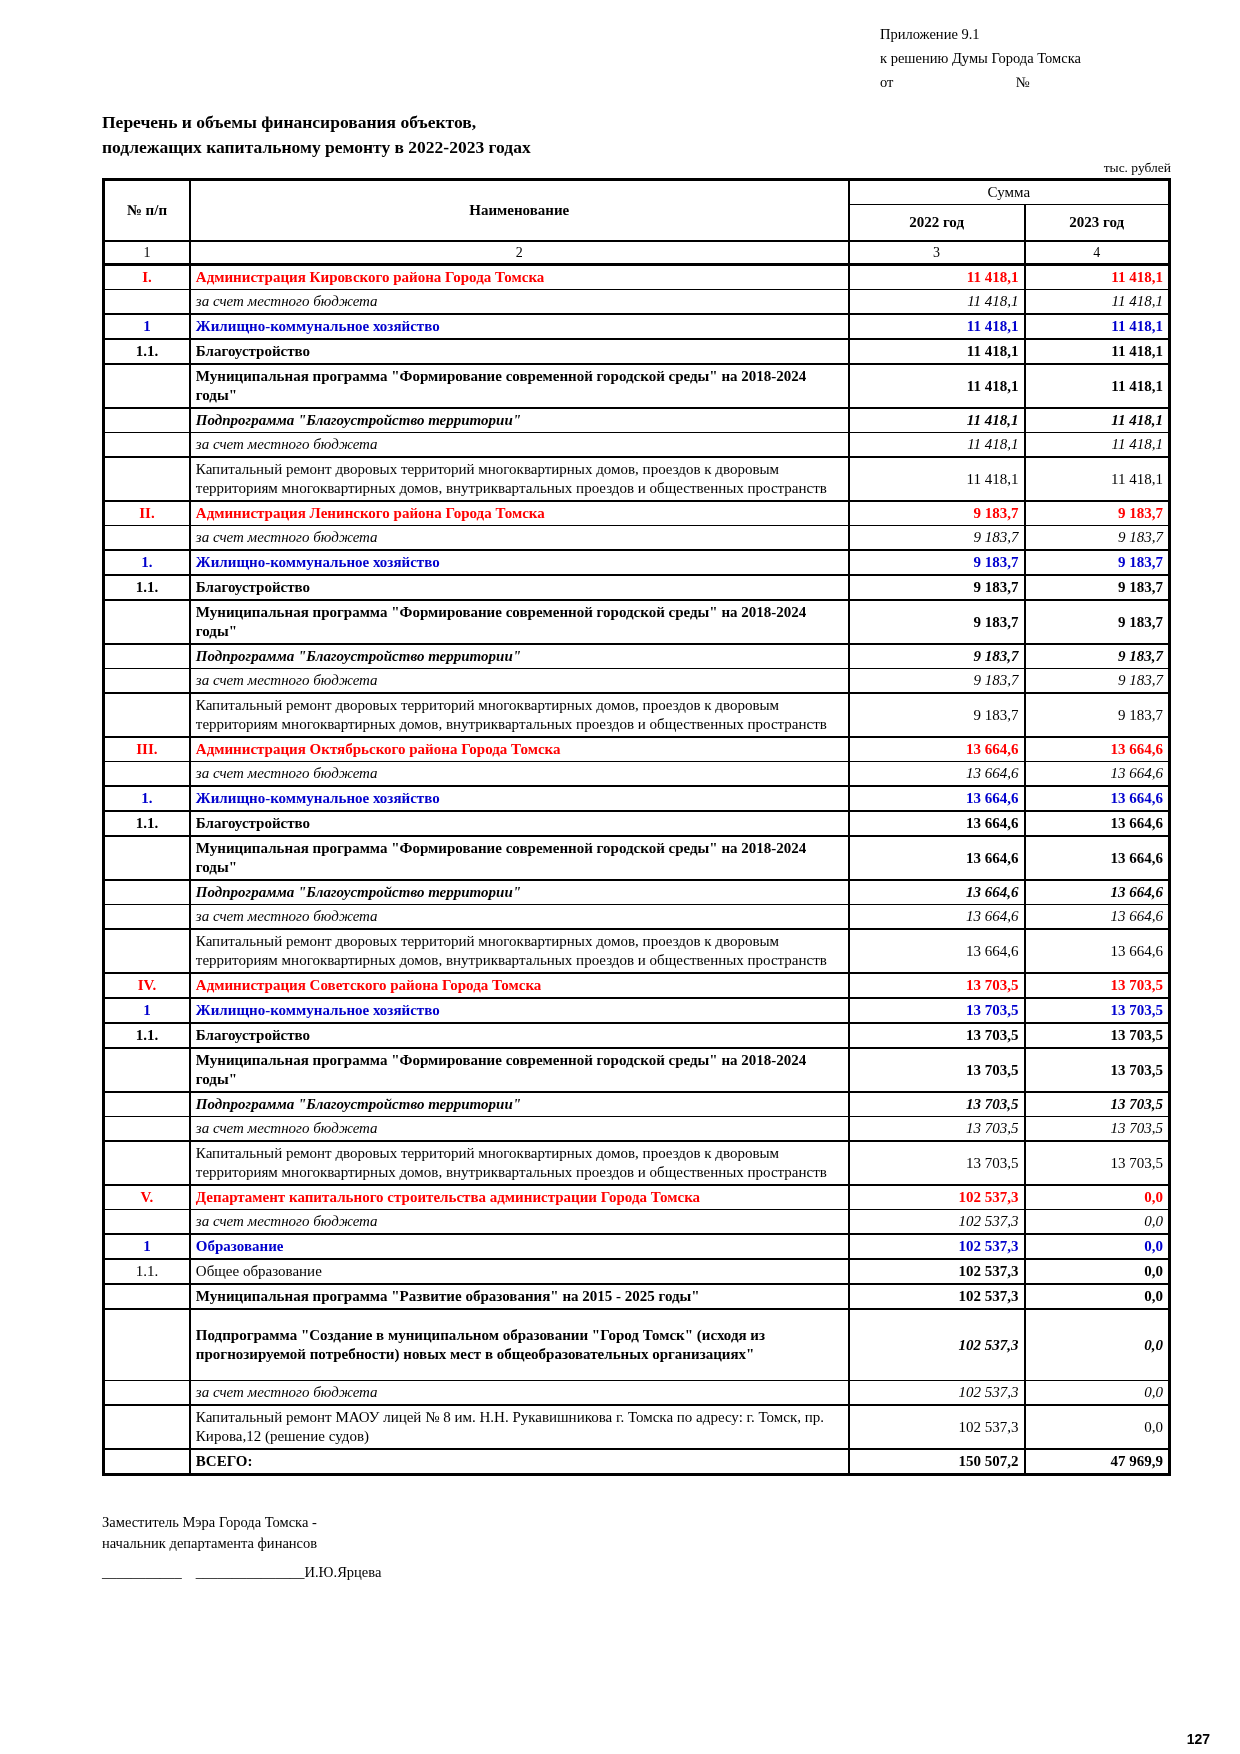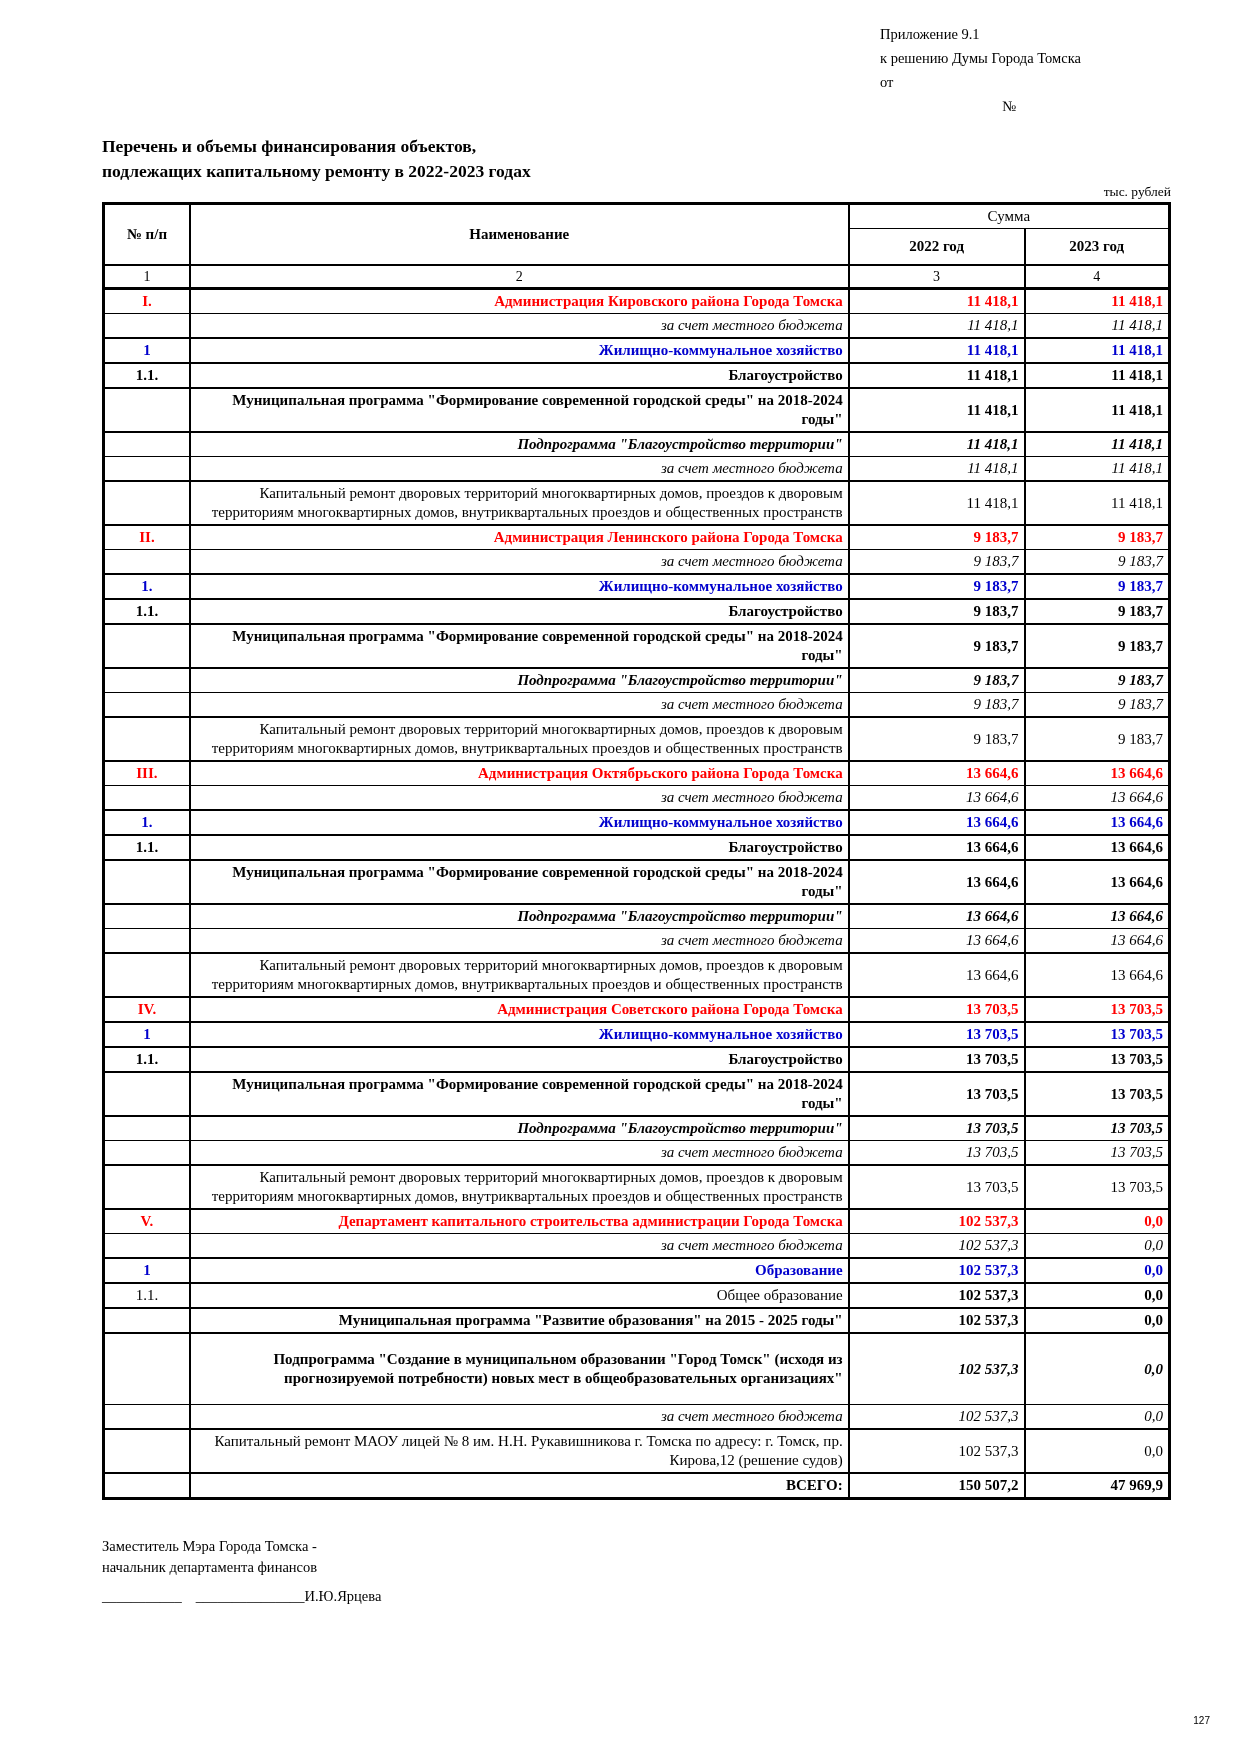--- a/index.html
+++ b/index.html
@@ -4,21 +4,21 @@
 <style>
   * { box-sizing: border-box; }
   html,body { margin:0; padding:0; }
   body {
     width:1240px; height:1754px; background:#ffffff; color:#000;
     font-family:"Liberation Serif", serif; position:relative; overflow:hidden;
   }
   .page { padding:22px 69px 0 102px; }
 
   .appendix { margin-left:778px; font-size:14.5px; line-height:24px; }
-  .appendix .from-line { display:flex;flex-direction:column; }
+  .appendix .from-line { display:flex; }
   .appendix .from-line .no-sign { margin-left:122px; }
 
   .doc-title { font-weight:bold; font-size:17.5px;
     line-height:25px; margin-top:16px; }
 
   .units-note { text-align:right; font-size:13.5px; margin-bottom:2px; }
 
   table.fin { width:100%; border-collapse:collapse; border:3px solid #000;
     font-size:15px; table-layout:fixed; }
   col.c-num  { width:8.1%; }
@@ -30,42 +30,42 @@
     padding:2px 5px; vertical-align:middle; line-height:19px; }
 
   thead th { font-weight:bold; }
   th.h-sum { font-weight:normal; border-top:none; }
   th.h-num, th.h-name { border-top:none; }
   tr.years-row th { border-top:1px solid #000; padding:8px 4px; }
   tr.idx-row td { text-align:center; font-size:14px; padding:1px 4px; }
   tbody tr:first-child td { border-top:3px solid #000; }
 
   td.num { text-align:center; }
-  td.name { text-align:right; }
+  td.name { text-align:left; }
   td.val { text-align:right; }
 
   tr.thin-top td { border-top-width:1px; }
   tr.tall td { padding-top:16px; padding-bottom:16px; }
 
   tr.r-section td { color:var(--section-red,#ff0000); font-weight:bold; }
   tr.r-budget td  { font-style:italic; }
   tr.r-blue td    { color:var(--category-blue,#0000cd); font-weight:bold; }
   tr.r-bold td    { font-weight:bold; }
   tr.r-subprog td { font-weight:bold; font-style:italic; }
   tr.r-plainbold td.val { font-weight:bold; }
   tr.r-create td.name { font-weight:bold; }
   tr.r-create td.val  { font-weight:bold; font-style:italic; }
   tr.r-total td { font-weight:bold; }
 
   .signature { margin-top:36px; font-size:14.5px; line-height:21px; }
   .signature .sign-row { margin-top:8px; }
   .signature .dash-gap { display:inline-block; width:14px; }
 
-  .page-number { position:absolute; right:30px; bottom:28px;
-    font-family:"Liberation Sans", sans-serif; font-weight:normal; font-size:10px; }
+  .page-number { position:absolute; right:30px; bottom:7px;
+    font-family:"Liberation Sans", sans-serif; font-weight:bold; font-size:14px; }
 </style>
 </head>
 <body>
 
 <div class="page">
 
   <div class="appendix">
     <div>Приложение 9.1</div>
     <div>к решению Думы Города Томска</div>
     <div class="from-line">

